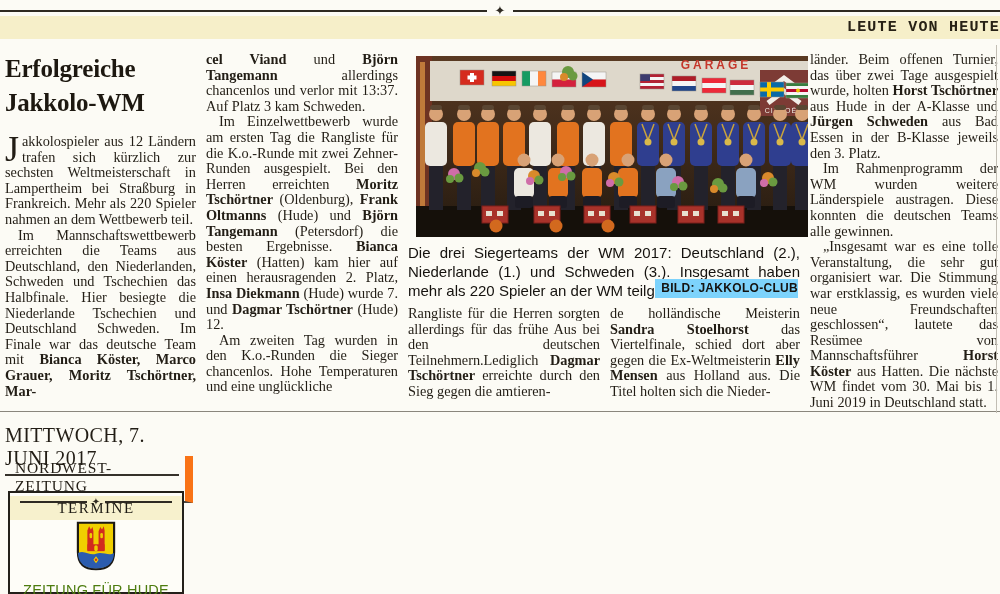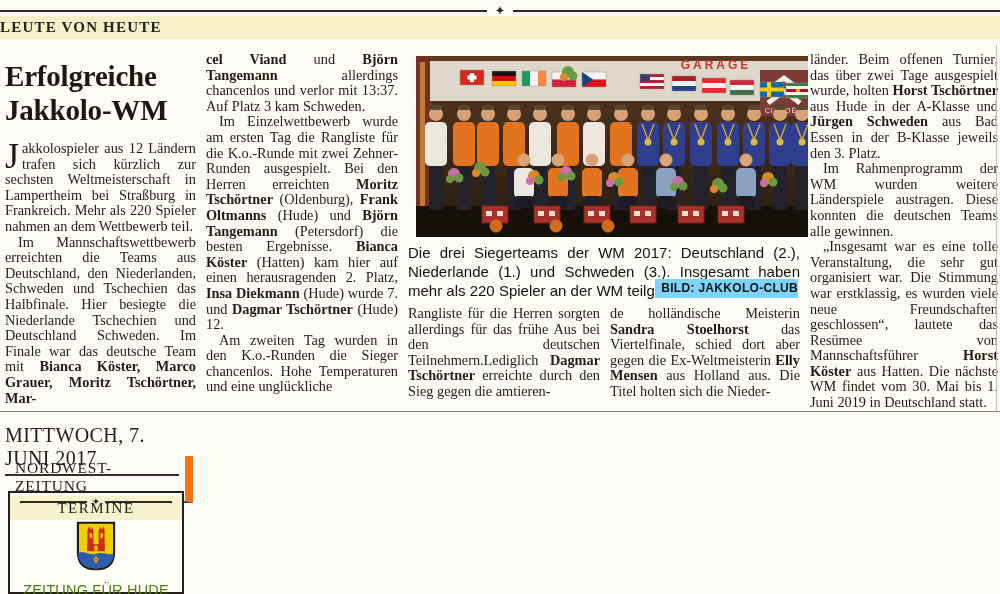--- a/index.html
+++ b/index.html
@@ -8,32 +8,32 @@
     background:#fcfbf5;color:#221d15;
     font-family:"Liberation Serif", serif;
   }
   
   .orn-row{position:absolute;left:0;right:0;display:flex;align-items:center;}
   .orn-row .ln{flex:1;height:2px;background:#2e2a22;}
   .orn-row .diamond{font-size:13px;line-height:10px;padding:0 8px;color:#2e2a22;}
   #top-orn{top:6px;}
   .banner{
     position:absolute;top:16px;left:0;right:0;height:23px;
-    background:#f6efc9;display:flex;align-items:center;justify-content:flex-start;
-    font-weight:bold;font-size:15px;letter-spacing:1.2px;color:#272115;
+    background:#f6efc9;display:flex;align-items:center;justify-content:flex-end;
+    font-weight:bold;font-size:15px;letter-spacing:1.2px;color:#272115;font-family:Liberation Mono, monospace;
   }
   
   .col{position:absolute;top:52px;overflow:hidden;}
   #col1{left:5px;width:191px;height:360px;}
   #col2{left:206px;width:192px;height:360px;}
   #col3{left:408px;top:306px;width:192px;height:106px;}
   #col4{left:610px;width:190px;top:306px;height:106px;}
   #col5{left:810px;width:188px;height:362px;}
   h1{
-    margin:7px 0 14px 0;font-size:29px;line-height:34px;font-weight:bold;
+    margin:0 0 14px 0;font-size:25px;line-height:34px;font-weight:bold;
     letter-spacing:-0.2px;color:#1d1810;
   }
   .body-text p{margin:0;font-size:14.3px;line-height:15.6px;text-align:justify;}
   .body-text p.ind{text-indent:13px;}
   .body-text b{font-weight:bold;}
   .dropcap{float:left;font-size:36px;line-height:28px;padding:1px 3px 0 0;}
   
   #photo-wrap{position:absolute;left:416px;top:56px;width:392px;height:135px;background:#241a10;border-radius:12px;}
   
   #caption{

